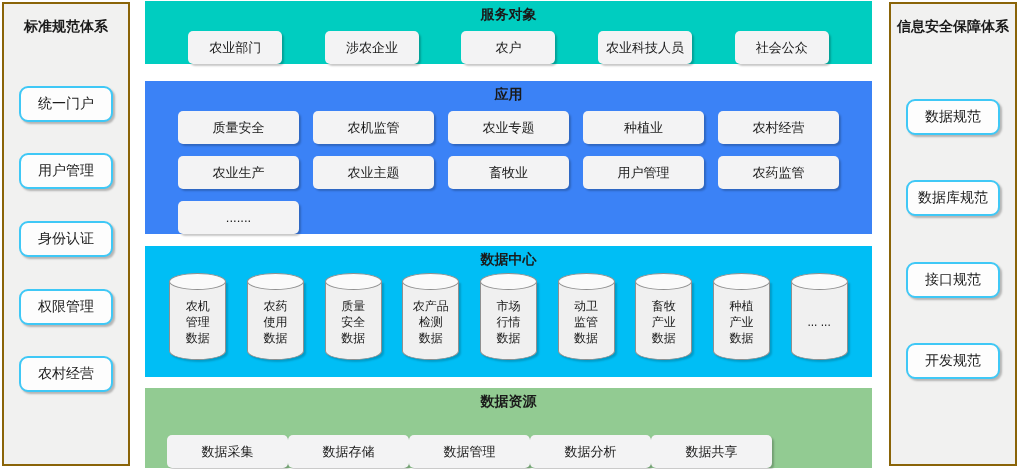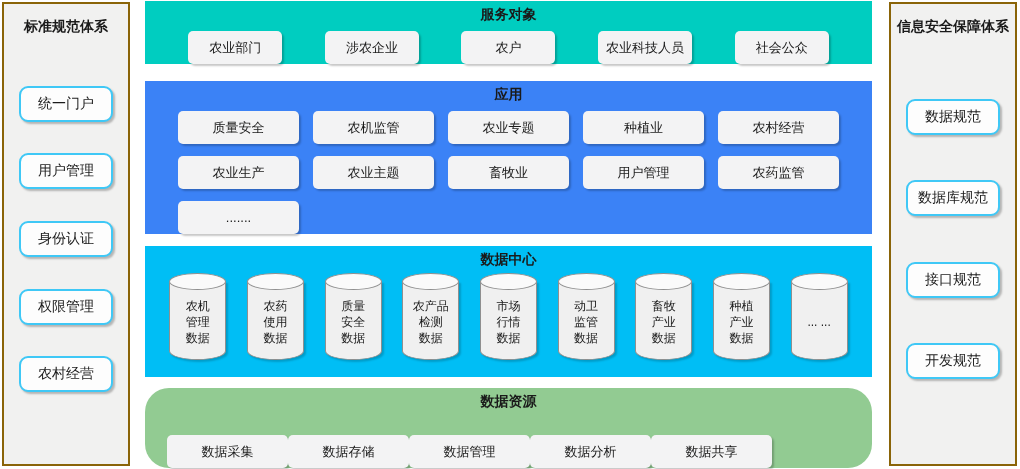--- a/index.html
+++ b/index.html
@@ -69,21 +69,21 @@
   .band { width: 100%; }
   .band-title {
     padding-top: 5px;
     text-align: center;
     font-size: 14px;
     font-weight: bold;
   }
   .band-service   { height: 71px;  background: #00cdc0; }
   .band-app       { height: 165px; background: #3b82f6; margin-top: 17px; }
   .band-datacenter{ height: 151px; background: #00bef5; margin-top: 12px; }
-  .band-resource  { flex: 1;       background: #92cb92; margin-top: 11px; border-radius: 24px; }
+  .band-resource  { flex: 1;       background: #92cb92; margin-top: 11px; }
 
   .node-btn {
     background: #f3f3f4;
     border-radius: 5px;
     box-shadow: 2px 2px 2px rgba(0,0,0,0.22);
     display: flex;
     align-items: center;
     justify-content: center;
     font-size: 13px;
     height: 33px;

